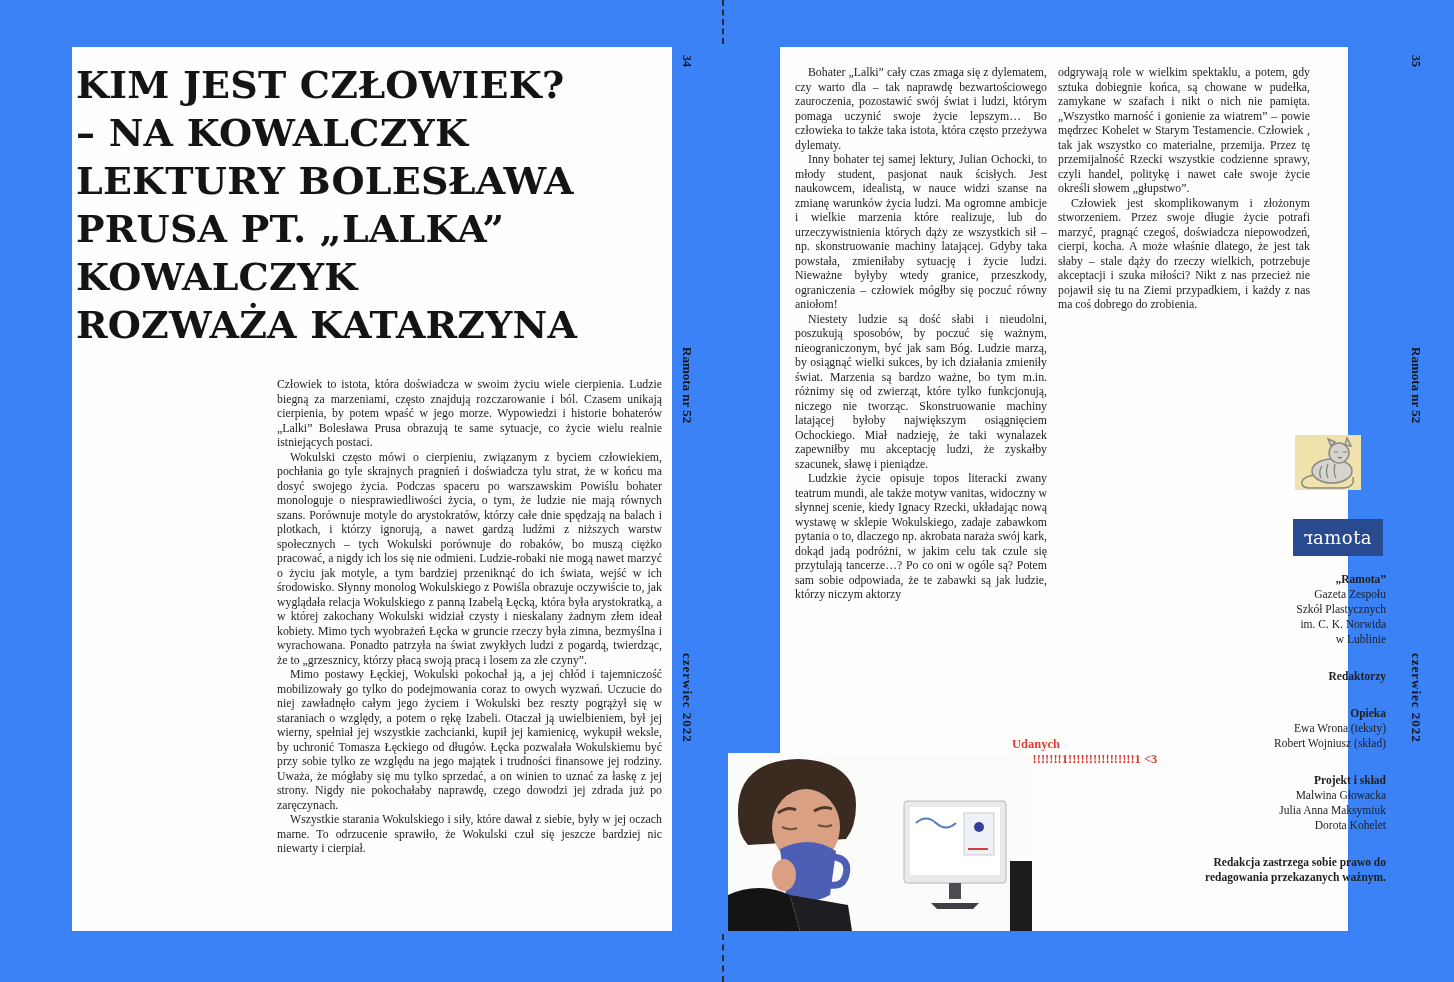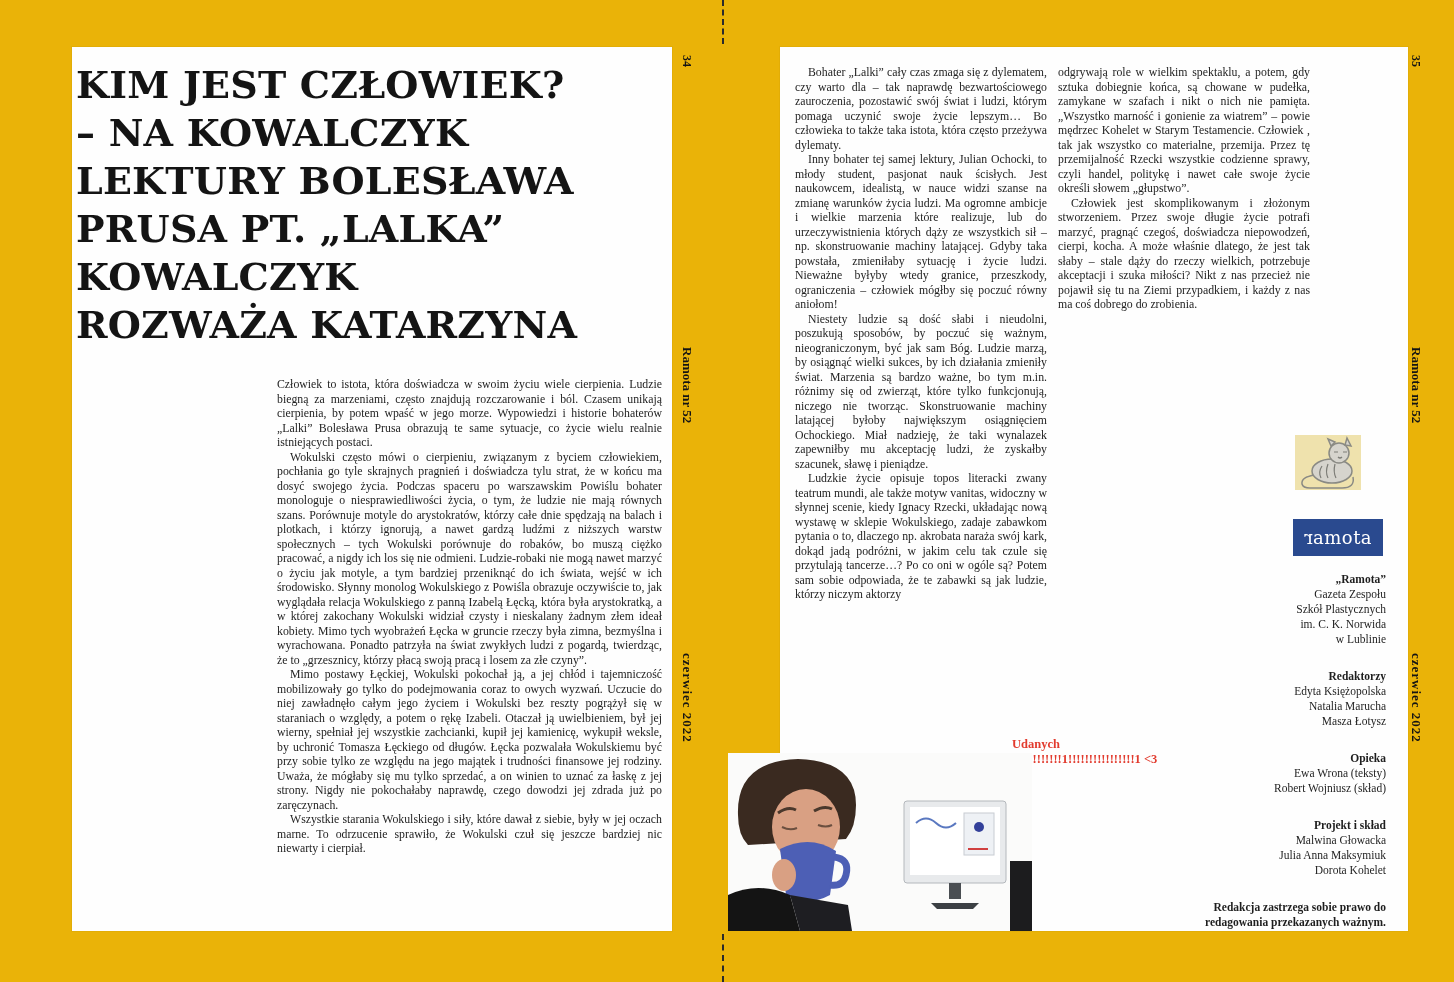--- a/index.html
+++ b/index.html
@@ -1,29 +1,29 @@
 <!DOCTYPE html>
 <html><head>
 <meta charset="utf-8">
 <style>
   html,body{margin:0;padding:0;background:#b98a2e;}
   .canvas{
     position:relative;width:1454px;height:982px;overflow:hidden;
-    background:#eab308;
+    background:#3b82f6;
     font-family:"Liberation Serif", serif;color:#1e1e1e;
   }
   
   .fold{position:absolute;left:722px;width:0;border-left:2px dashed #2b2b2b;}
   .fold-top{top:0;height:44px;}
   .fold-bottom{top:934px;height:48px;}
 
   
   .page{position:absolute;top:47px;height:884px;background:#fefefe;box-shadow:0 0 0 1px rgba(0,0,0,0.03);}
   .page-left{left:72px;width:600px;}
-  .page-right{left:780px;width:628px;}
+  .page-right{left:780px;width:568px;}
 
   
   .title{
     position:absolute;left:4px;top:14px;width:560px;margin:0;
     font-family:"DejaVu Serif", serif;font-weight:700;
     font-size:38px;line-height:48px;color:#141414;letter-spacing:0.2px;
   }
   .title-line{display:block;white-space:nowrap;}
 
   
@@ -154,25 +154,20 @@
   <div class="credits">
     <div class="masthead">
         <div class="cred-line masthead-line">„Ramota”</div>
         <div class="cred-line masthead-line">Gazeta Zespołu</div>
         <div class="cred-line masthead-line">Szkół Plastycznych</div>
         <div class="cred-line masthead-line">im. C. K. Norwida</div>
         <div class="cred-line masthead-line">w Lublinie</div>
       </div>
     <div class="cred-sec">
       <div class="cred-head">Redaktorzy</div>
-      <div>
-          <div class="cred-line">Edyta Księżopolska</div>
-          <div class="cred-line">Natalia Marucha</div>
-          <div class="cred-line">Masza Łotysz</div>
-        </div>
     </div>
     <div class="cred-sec">
       <div class="cred-head">Opieka</div>
       <div>
           <div class="cred-line">Ewa Wrona (teksty)</div>
           <div class="cred-line">Robert Wojniusz (skład)</div>
         </div>
     </div>
     <div class="cred-sec">
       <div class="cred-head">Projekt i skład</div>

